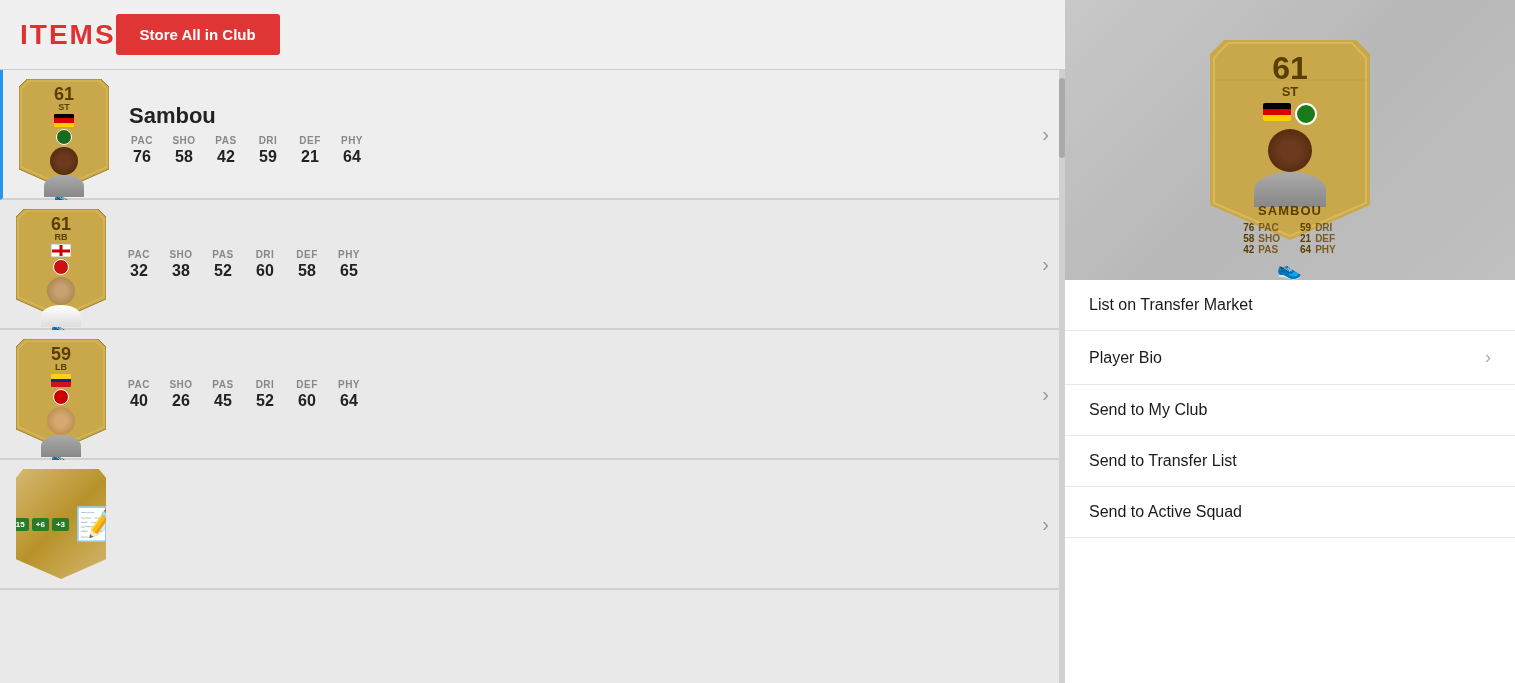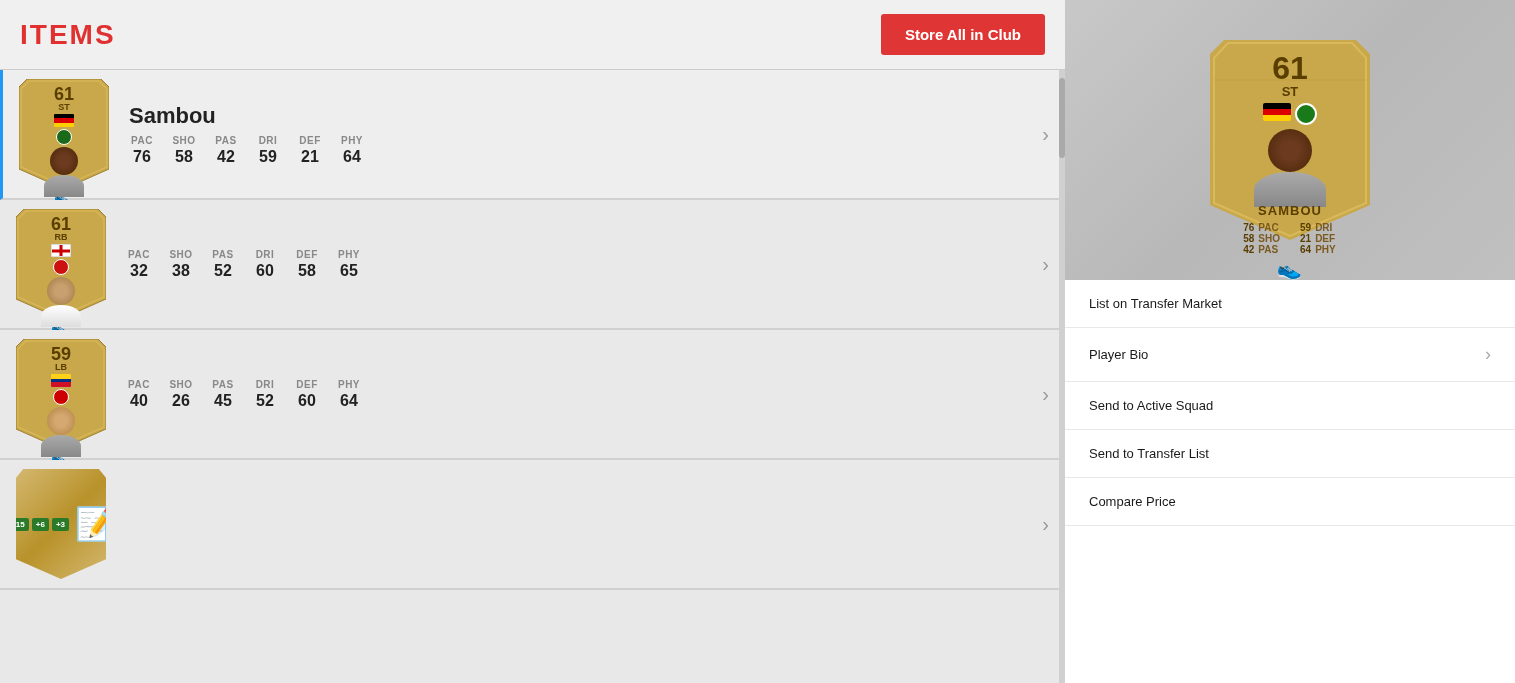--- a/index.html
+++ b/index.html
@@ -18,21 +18,20 @@
       background: #e8e8e8;
       display: flex;
       flex-direction: column;
       overflow: hidden;
       position: relative;
     }
 
     .items-header {
       display: flex;
       align-items: center;
-      justify-content: space-between;
       padding: 14px 20px;
       background: #f0f0f0;
       border-bottom: 1px solid #ccc;
     }
 
     .items-title {
       font-size: 28px;
       font-weight: 900;
       color: #e03030;
       letter-spacing: 2px;
@@ -295,21 +294,21 @@
       justify-content: space-between;
       padding: 16px 24px;
       border-bottom: 1px solid #e8e8e8;
       cursor: pointer;
       font-size: 16px;
       color: #222;
       font-weight: 400;
     }
 
     .action-item-label {
-      font-size: 13px;
+      font-size: 16px;
       color: #1a1a1a;
       text-align: center;
     }
 
     .action-item-right {
       display: flex;
       align-items: center;
       gap: 8px;
       color: #888;
       font-size: 14px;
@@ -561,22 +560,22 @@
 
   <div class="action-menu">
     <div class="action-item">
       <span class="action-item-label">List on Transfer Market</span>
     </div>
     <div class="action-item">
       <span class="action-item-label">Player Bio</span>
       <span class="chevron-icon">›</span>
     </div>
     <div class="action-item">
-      <span class="action-item-label">Send to Active Squad</span>
+      <span class="action-item-label">Send to My Club</span>
     </div>
     <div class="action-item">
       <span class="action-item-label">Send to Transfer List</span>
     </div>
     <div class="action-item">
-      <span class="action-item-label">Compare Price</span>
+      <span class="action-item-label">Send to Active Squad</span>
     </div>
   </div>
 </div>
 
 </body></html>

